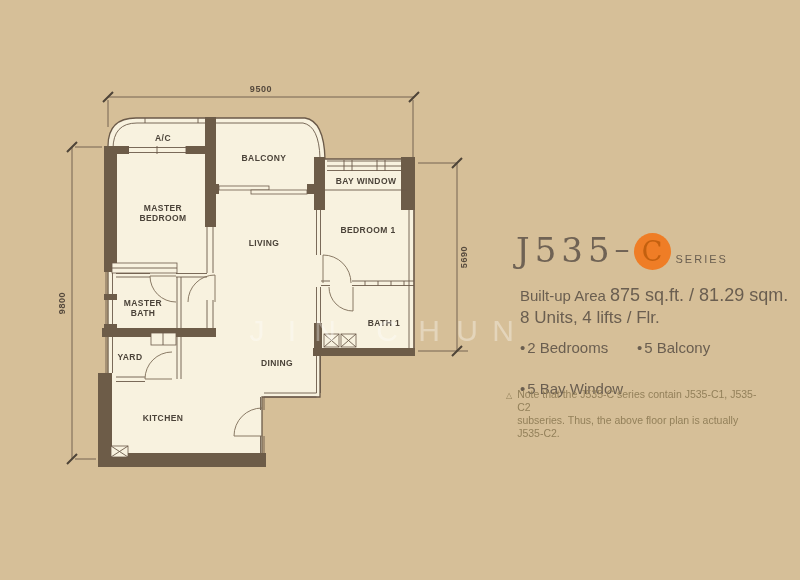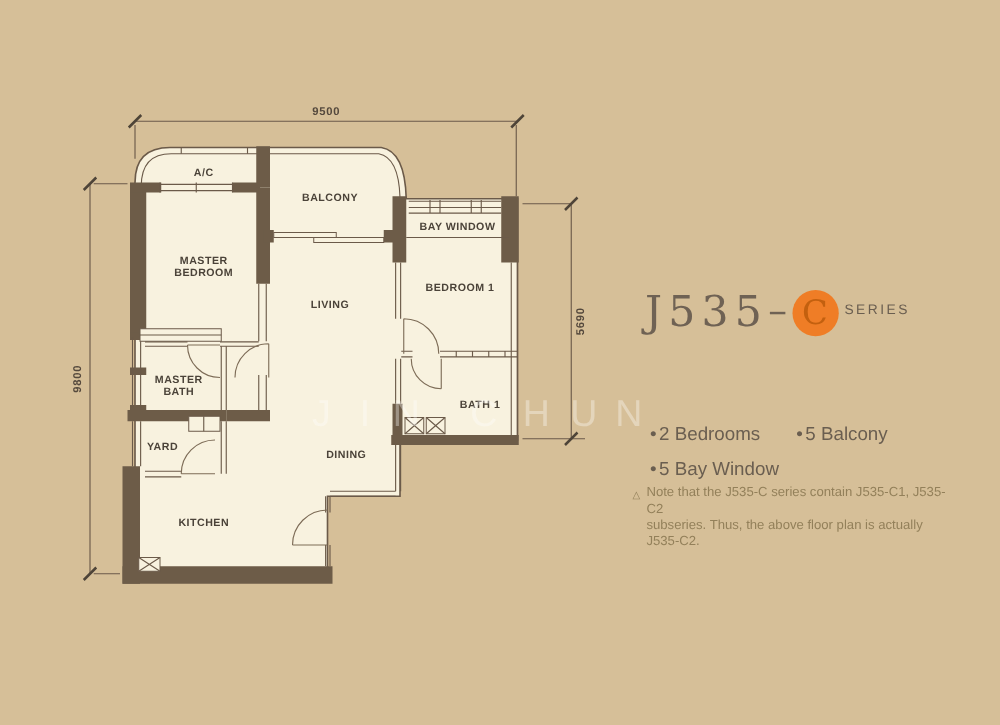--- a/index.html
+++ b/index.html
@@ -14,30 +14,30 @@
   .outl{fill:#f8f2df;stroke:#6b5a49;stroke-width:1.3;}
   .door{stroke:#7d6c57;stroke-width:0.9;fill:none;}
   .fix{fill:#f8f2df;stroke:#6b5a49;stroke-width:0.8;}
   .dim{stroke:#6b5a49;stroke-width:0.9;fill:none;}
   .tick{stroke:#4e4438;stroke-width:2;}
   .rl{font:bold 8.5px "Liberation Sans",sans-serif;fill:#4b4339;letter-spacing:0.4px;text-anchor:middle;}
   .dl{font:bold 9px "Liberation Sans",sans-serif;fill:#55493d;letter-spacing:0.6px;text-anchor:middle;}
   .wm{font:400 30px "Liberation Sans",sans-serif;fill:#ffffff;opacity:0.34;text-anchor:middle;}
 
   .panel{position:absolute;left:506px;top:228px;width:288px;height:200px;color:#6a5e50;}
-  .title-row{position:absolute;left:10px;top:2px;display:flex;align-items:center;}
+  .title-row{position:absolute;left:10px;top:2px;display:flex;align-items:flex-end;}
   .t-main{font-family:"DejaVu Serif",serif;font-size:34px;letter-spacing:5px;color:#6f6254;font-weight:400;}
   .t-dash{font-family:"DejaVu Serif",serif;font-size:30px;color:#6f6254;margin:0 4px 4px 0;}
   .c-circle{width:37px;height:37px;border-radius:50%;background:#ef7d26;display:flex;align-items:center;justify-content:center;flex:0 0 auto;}
   .c-letter{font-family:"DejaVu Serif",serif;font-size:27px;color:#c3600f;line-height:1;}
-  .t-series{font-size:11px;letter-spacing:2px;color:#6a5e50;align-self:flex-end;margin:0 0 16px 5px;}
+  .t-series{font-size:11px;letter-spacing:2px;color:#6a5e50;align-self:flex-end;margin:0 0 5px 5px;}
   .builtup{position:absolute;left:14px;top:57px;font-size:15px;white-space:nowrap;}
   .builtup .big{font-size:18px;}
   .units{position:absolute;left:14px;top:80px;font-size:17px;}
-  .features{position:absolute;left:14px;top:111px;display:grid;grid-template-columns:117px auto;row-gap:11px;font-size:15px;}
+  .features{position:absolute;left:14px;top:111px;display:grid;grid-template-columns:117px auto;row-gap:24px;font-size:15px;}
   .feat{white-space:nowrap;}
   .feat .dot{margin-right:2px;}
   .note{position:absolute;left:0px;top:160px;width:260px;display:flex;gap:5px;font-size:10.5px;line-height:13px;color:#93805a;}
   .note .tri{font-size:8px;padding-top:1px;}
 </style>
 </head>
 <body>
 
 <svg width="800" height="580" viewBox="0 0 800 580">
 
@@ -174,21 +174,26 @@
 <div class="panel">
   <div class="title-row">
     <span class="t-main">J535</span>
     <span class="t-dash">–</span>
     <span class="c-circle">
       <span class="c-letter">C</span>
     </span>
     <span class="t-series">SERIES</span>
   </div>
 
-
+  <div class="builtup">
+    <span>Built-up Area</span>
+    <span class="big">875 sq.ft. / 81.29 sqm.</span>
+  </div>
+
+  <div class="units">8 Units, 4 lifts / Flr.</div>
 
   <div class="features">
     <span class="feat"><span class="dot">•</span><span>2 Bedrooms</span></span>
     <span class="feat"><span class="dot">•</span><span>5 Balcony</span></span>
     <span class="feat"><span class="dot">•</span><span>5 Bay Window</span></span>
   </div>
 
   <div class="note">
     <span class="tri">△</span>
     <span>

